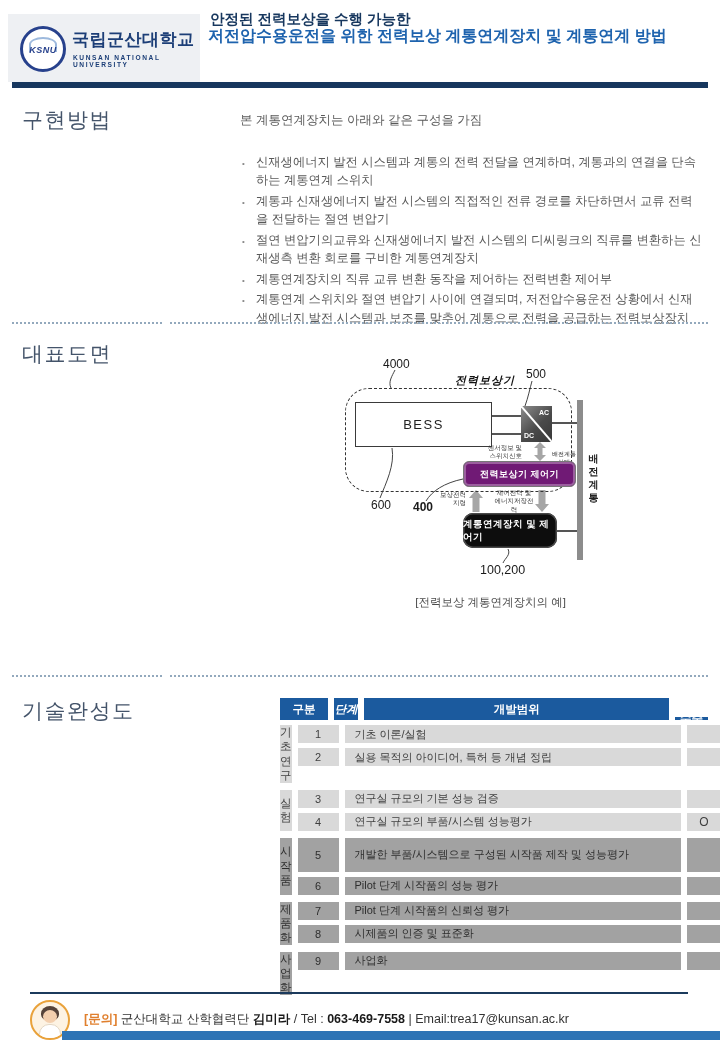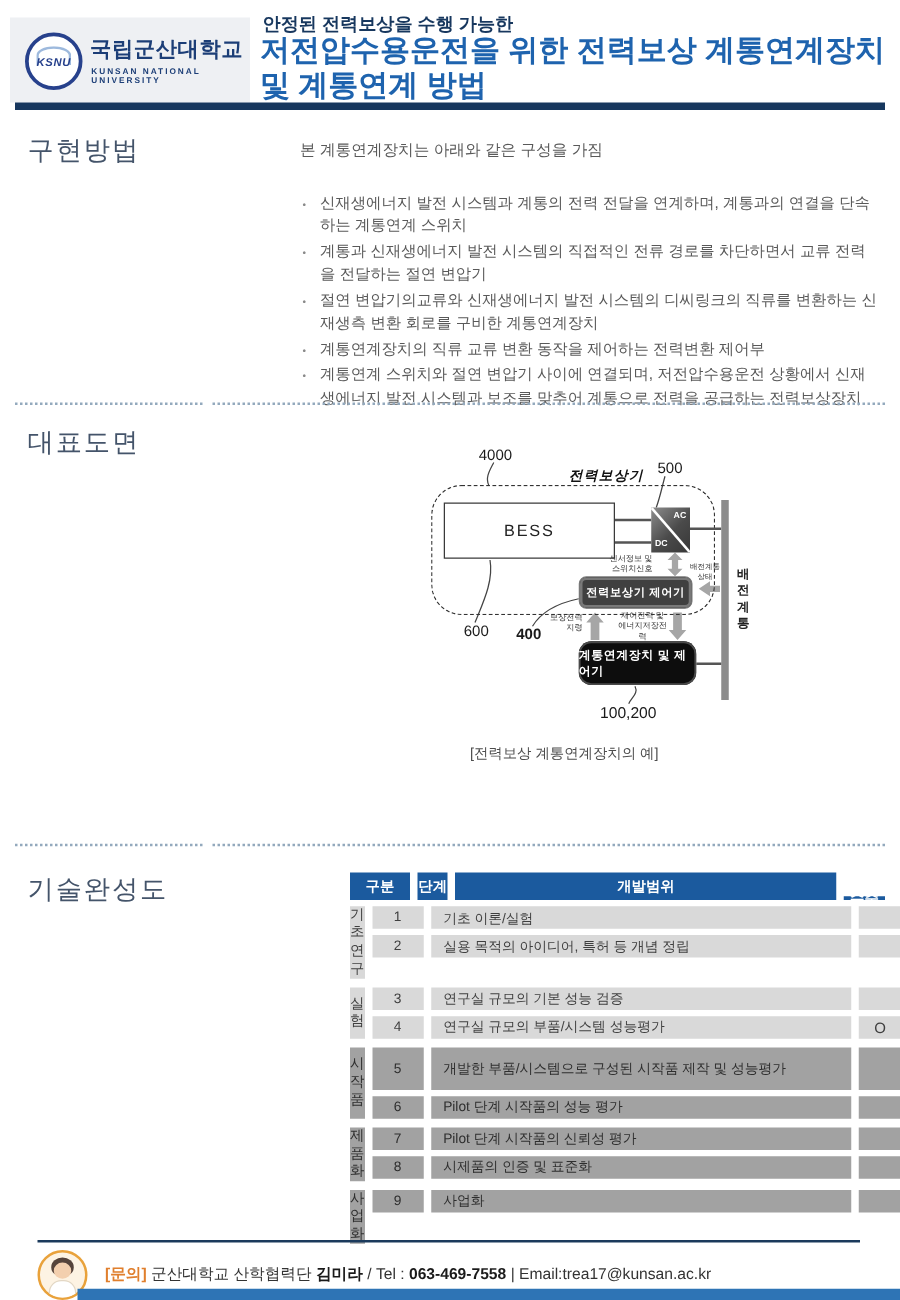--- a/index.html
+++ b/index.html
@@ -8,21 +8,21 @@
   .page { position:relative; width:720px; height:1040px; background:#fff; overflow:hidden; }
 
   
   .logo-box { position:absolute; left:8px; top:14px; width:192px; height:68px; background:#eef0f3; }
   .seal { position:absolute; left:12px; top:12px; width:46px; height:46px; border:3px solid #27418c; border-radius:50%; background:#fff; }
   .seal-swoosh { position:absolute; left:6px; top:8px; width:28px; height:15px; border:2px solid #9db9dd; border-bottom:none; border-radius:50% 50% 0 0; }
   .seal-text { position:absolute; left:0; top:16px; width:100%; text-align:center; font-size:9px; font-weight:bold; font-style:italic; color:#27418c; letter-spacing:0.5px; }
   .univ-kr { position:absolute; left:64px; top:14px; font-size:17px; font-weight:bold; color:#1c3e77; letter-spacing:0.5px; }
   .univ-en { position:absolute; left:65px; top:40px; font-size:6.6px; font-weight:bold; color:#1c3e77; letter-spacing:1.6px; }
   .hdr-subtitle { position:absolute; left:210px; top:10px; font-size:14.5px; font-weight:bold; color:#17375e; }
-  .hdr-title { position:absolute; left:208px; top:27px; width:505px; font-size:24px; font-weight:bold; color:#1e63ae; line-height:1.18; word-break:break-all; }
+  .hdr-title { position:absolute; left:208px; top:27px; width:505px; font-size:16px; font-weight:bold; color:#1e63ae; line-height:1.18; word-break:break-all; }
   .hdr-bar { position:absolute; left:12px; top:82px; width:696px; height:6px; background:#17375e; }
 
   
   .sec-title { position:absolute; left:22px; font-size:21px; color:#44546a; letter-spacing:1.5px; }
   .sec1-title { top:106px; }
   .sec2-title { top:340px; }
   .sec3-title { top:697px; }
 
   .method-intro { position:absolute; left:240px; top:112px; font-size:12.5px; color:#595959; }
   .bullets { position:absolute; left:242px; top:153px; width:462px; list-style:none; }
@@ -55,30 +55,30 @@
   .dg-acdc svg { position:absolute; left:0; top:0; }
   .dg-ac { position:absolute; top:3px; right:3px; font-size:7px; font-weight:bold; color:#fff; }
   .dg-dc { position:absolute; bottom:3px; left:3px; font-size:7px; font-weight:bold; color:#fff; }
   .dg-bus { position:absolute; left:237px; top:43px; width:6px; height:160px; background:#8c8c8c; }
   .dg-grid-v { position:absolute; left:246px; top:90px; writing-mode:vertical-rl; font-size:10px; font-weight:bold; color:#222; letter-spacing:3px; }
   .dg-small { position:absolute; font-size:6.5px; color:#333; line-height:1.3; white-space:pre-line; }
   .dg-sensor { left:140px; top:87px; width:42px; text-align:right; }
   .dg-gridstate { left:210px; top:94px; width:28px; text-align:center; font-size:6px; }
   .dg-compcmd { left:98px; top:134px; width:28px; text-align:right; }
   .dg-ctrlpwr { left:152px; top:132px; width:44px; text-align:center; }
-  .dg-ctrlbox { position:absolute; left:123px; top:104px; width:91px; height:26px; background:#404040; border:1px solid #777; border-radius:6px; box-shadow:inset 0 0 0 2px rgba(255,255,255,0.3); display:flex; align-items:center; justify-content:center; font-size:9px; font-weight:bold; color:#fff; letter-spacing:0.5px; }
+  .dg-ctrlbox { position:absolute; left:123px; top:104px; width:113px; height:26px; background:#701a75; border:1px solid #777; border-radius:6px; box-shadow:inset 0 0 0 2px rgba(255,255,255,0.3); display:flex; align-items:center; justify-content:center; font-size:9px; font-weight:bold; color:#fff; letter-spacing:0.5px; }
   .dg-blackbox { position:absolute; left:123px; top:156px; width:94px; height:35px; background:#0d0d0d; border-radius:10px; box-shadow:inset 0 0 0 1.5px #4a4a4a; display:flex; align-items:center; justify-content:center; font-size:9.5px; font-weight:bold; color:#fff; letter-spacing:0.5px; }
-  .dg-caption { position:absolute; left:36px; top:238px; width:190px; text-align:left; font-size:11.5px; color:#4d4d4d; }
+  .dg-caption { position:absolute; left:36px; top:238px; width:190px; text-align:right; font-size:11.5px; color:#4d4d4d; }
   .dg-overlay { position:absolute; left:0; top:0; }
 
   
   .trl-table { position:absolute; left:237px; top:698px; width:471px; font-size:11px; color:#3f3f3f;padding-left:43px; }
   .trl-head { display:flex; gap:6px; height:22px; margin-bottom:5px; }
   .trl-head .cell { background:#1b5a9e; color:#fff; font-weight:bold; font-size:11.5px; display:flex; align-items:center; justify-content:center; }
-  .col-group { width:51px; } .col-stage { width:26px; } .col-scope { width:324px; } .col-level { width:35px;margin-top:19px; }
+  .col-group { width:51px; } .col-stage { width:26px;font-style:italic; } .col-scope { width:324px; } .col-level { width:35px;margin-top:19px; }
   .trl-group { display:flex; gap:6px; margin-bottom:7px; }
   .trl-group:last-child { margin-bottom:0; }
   .group-cell { width:51px; display:flex; align-items:center; justify-content:center; text-align:center; font-size:11.5px; white-space:pre-line; line-height:1.25; }
   .group-rows { display:flex; flex-direction:column; gap:5px; flex:1; }
   .trl-row { display:flex; gap:6px; height:18px; }
   .trl-row.tall { height:34px; }
   .trl-row .stage { width:41px; display:flex; align-items:center; justify-content:center; }
   .trl-row .scope { width:336px; display:flex; align-items:center; padding-left:10px; }
   .trl-row .level { width:35px; display:flex; align-items:center; justify-content:center; font-size:12px; }
   .tone-light .group-cell, .tone-light .stage, .tone-light .scope, .tone-light .level { background:#d9d9d9; }

